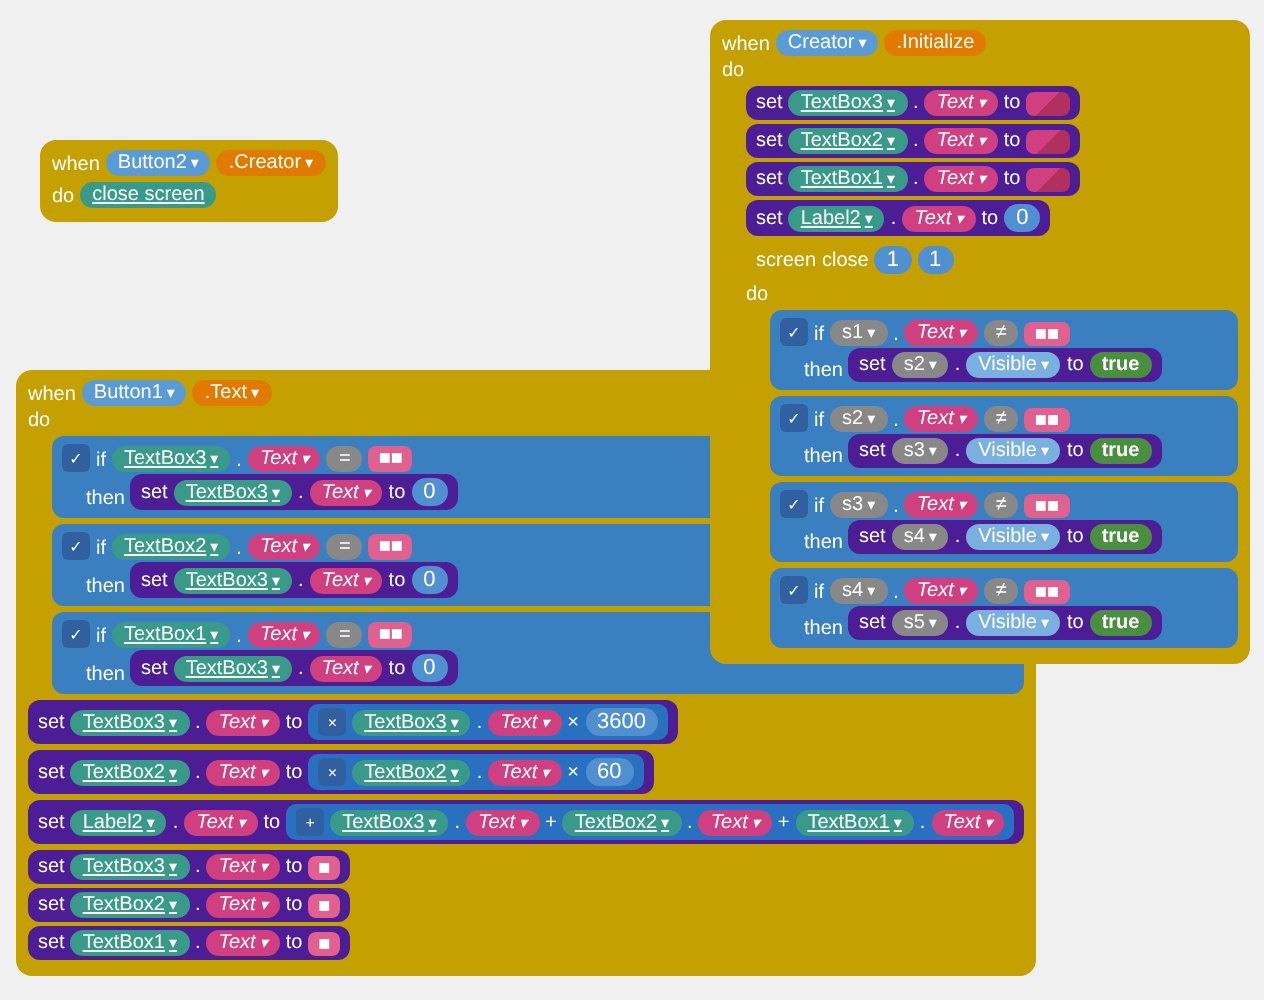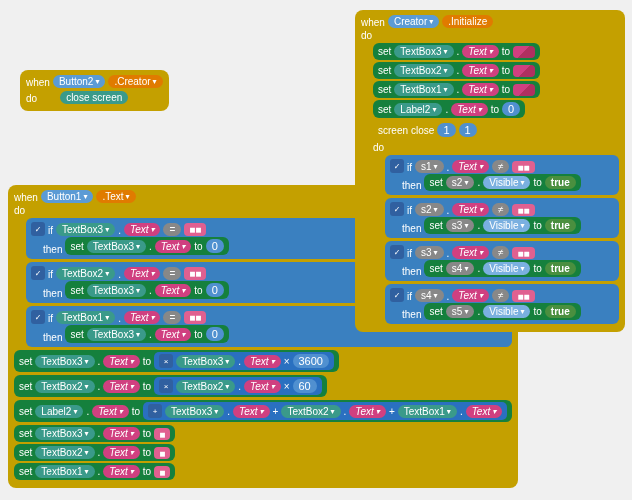--- a/index.html
+++ b/index.html
@@ -22,21 +22,21 @@
       padding: 1px 6px;
       font-size: 10px;
       display: inline-flex;
       align-items: center;
       gap: 2px;
     }
     .pill-blue { background: #5b9bd5; color: white; }
     .pill-green { background: #4a8f3f; color: white; font-weight: bold; }
     .pill-orange { background: #e07b00; color: white; }
     .pill-pink { background: #d04080; color: white; font-style: italic; }
-    .pill-teal { background: #3a9a8a; color: white; }
+    .pill-teal { background: #3a9a8a; color: white; text-decoration: underline; }
     .pill-gray { background: #888; color: white; }
     .pill-light-blue { background: #7ab0e0; color: white; }
 
     .dropdown-arrow::after { content: ' ▾'; font-size: 8px; }
 
     .value-box {
       border-radius: 4px;
       padding: 1px 5px;
       font-size: 10px;
       display: inline-block;
@@ -51,21 +51,21 @@
     .outer-gold { background: #c4a000; }
 
     .row { display: flex; align-items: flex-end; gap: 3px; margin: 1px 0; flex-wrap: nowrap; }
     .indent { margin-left: 12px; }
 
     .inner-block {
       border-radius: 6px;
       padding: 3px 6px;
     }
     .inner-blue { background: #3a80c0; }
-    .inner-green { background: #15803d; }
+    .inner-green { background: #4c1d95; }
 
     .label-text { color: white; font-size: 10px; }
 
     .checker-icon {
       width: 14px; height: 14px;
       background: #3060a0;
       border-radius: 3px;
       display: inline-flex;
       align-items: center;
       justify-content: center;
@@ -78,21 +78,21 @@
 
 <div class="block-container" style="left:20px; top:70px;">
   <div class="outer-block outer-gold" style="padding:4px 6px 6px 6px;">
     <div class="row">
       <span class="label-text">when</span>
       <span class="pill pill-blue dropdown-arrow">Button2</span>
       <span class="pill pill-orange dropdown-arrow">.Creator</span>
     </div>
     <div class="row" style="margin-top:3px;">
       <span class="label-text">do</span>
-      <span class="pill pill-teal" style="margin-left:20px;">close screen</span>
+      <span class="pill pill-teal" style="margin-left:0;">close screen</span>
     </div>
   </div>
 </div>
 
 <div class="block-container" style="left:8px; top:185px;">
   <div class="outer-block outer-gold" style="padding:4px 6px 8px 6px; min-width:360px;">
 
     <div class="row">
       <span class="label-text">when</span>
       <span class="pill pill-blue dropdown-arrow">Button1</span>

